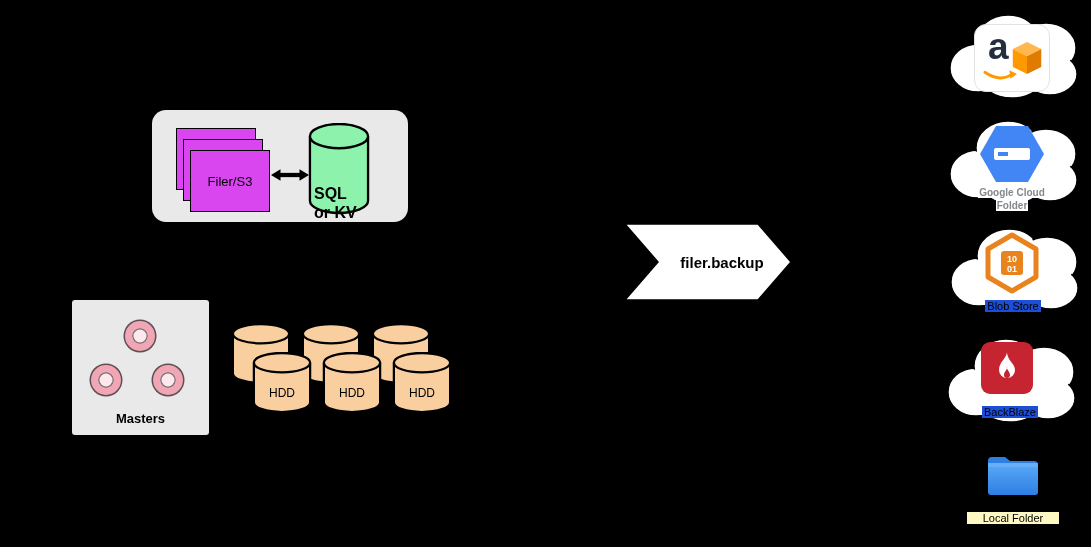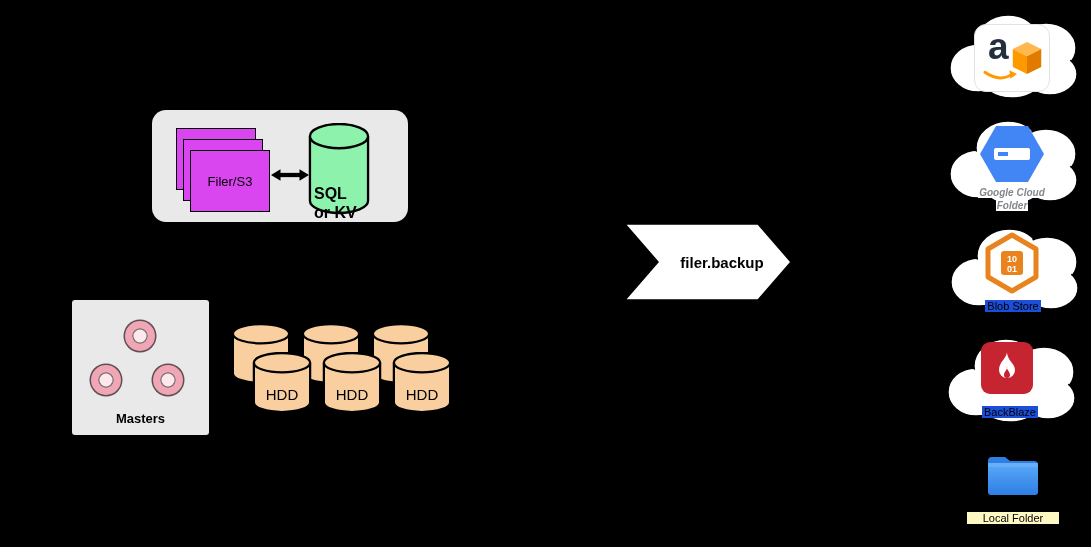--- a/index.html
+++ b/index.html
@@ -29,35 +29,35 @@
   .donut{position:absolute;width:16px;height:16px;border-radius:50%;
     background:#FDE9ED;border:7px solid #F0A6B4;
     box-shadow:0 0 0 1.5px rgba(70,50,55,.85), inset 0 0 0 1.5px rgba(70,50,55,.65);}
   .donut-1{left:53px;top:21px;}
   .donut-2{left:19px;top:65px;}
   .donut-3{left:81px;top:65px;}
   .masters-label{position:absolute;bottom:9px;left:0;width:100%;text-align:center;font-size:13px;font-weight:700;}
 
   
   .hdd{position:absolute;width:60px;height:62px;}
-  .hdd-label{position:absolute;width:60px;text-align:center;font-size:15px;}
+  .hdd-label{position:absolute;width:60px;text-align:center;font-size:12px;}
 
   
   .backup-arrow{position:absolute;left:625px;top:224px;width:166px;height:76px;}
   .backup-arrow svg{position:absolute;inset:0;width:100%;height:100%;}
   .backup-arrow .arrow-text{position:absolute;inset:0;display:flex;align-items:center;justify-content:center;
     padding-left:28px;font-size:15px;font-weight:bold;}
 
   
   .cloud{position:absolute;width:152px;height:100px;}
   .cloud-shape{position:absolute;inset:0;width:100%;height:100%;}
   .cloud-label{position:absolute;left:0;width:100%;text-align:center;font-size:11px;}
   .cloud-label .chip{background:#1d4ed8;padding:0 2px;}
   .gcs-label{position:absolute;left:0;width:100%;text-align:center;font-size:10px;font-weight:700;
-    color:#83888D;line-height:1.3;font-style:italic;}
+    color:#83888D;line-height:1.3;}
   .gcs-label .chip{background:#fff;padding:0 1px;}
 
   
   .aws-card{position:absolute;left:38px;top:18px;width:74px;height:66px;background:#fff;
     border:1px solid #E2E2E2;border-radius:12px;}
   .aws-a{position:absolute;left:13px;top:1px;font-size:37px;font-weight:700;color:#232F3E;}
   .aws-smile{position:absolute;left:8px;top:44px;width:34px;height:14px;}
   .aws-cube{position:absolute;right:6px;top:15px;width:32px;height:36px;}
 
   

